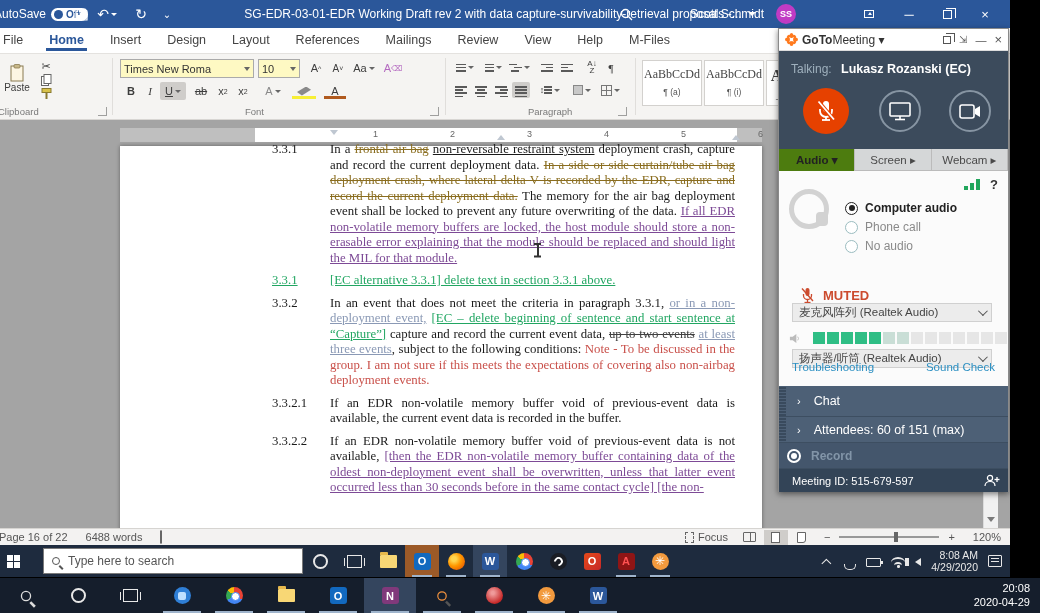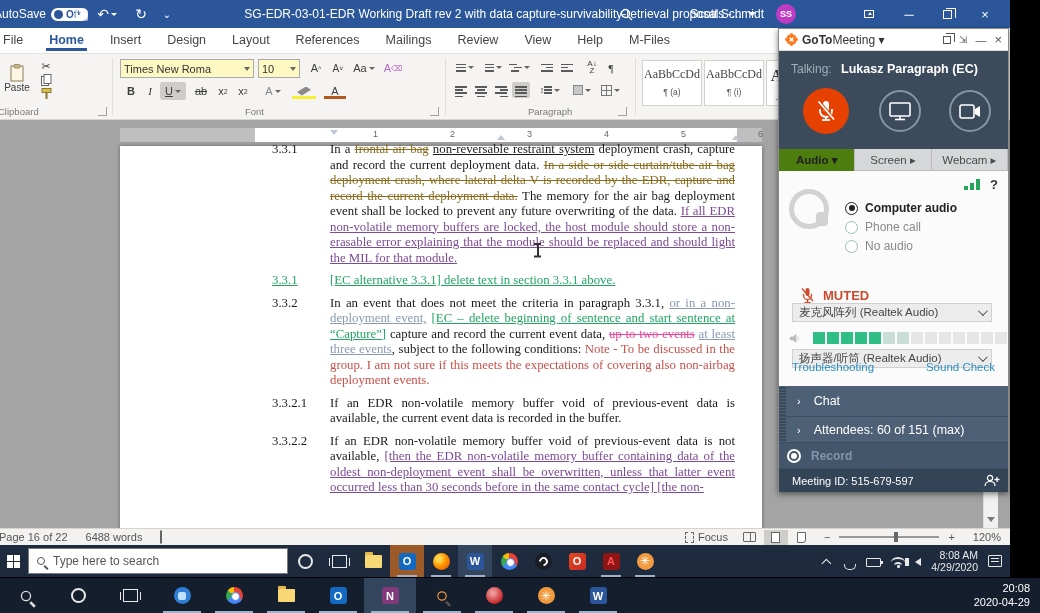--- a/index.html
+++ b/index.html
@@ -60,21 +60,21 @@
   .ruler-mark { position:absolute; width:0; height:0; }
   #page { position:absolute; left:130px; top:26px; width:642px; bottom:-4px; background:#fff; box-shadow:0 0 4px rgba(0,0,0,.4); }
   #doc-body { position:absolute; left:0; top:-4px; width:100%; font-family:"Liberation Serif", serif; font-size:12.8px; line-height:15.5px; color:#1a1a1a; }
   .para { position:relative; padding-left:210px; padding-right:27px; text-align:justify; margin-bottom:7px; }
   .para-num { position:absolute; left:152px; top:0; }
   .r-del  { color:#8a6d1f; text-decoration:line-through; }
   .r-insb { text-decoration:underline; }
   .r-insp { color:#7d4a96; text-decoration:underline; }
   .r-insg { color:#21a662; text-decoration:underline; }
   .r-inss { color:#8a99b5; text-decoration:underline; }
-  .r-dels { color:#ec4899; text-decoration:line-through; }
+  .r-dels { color:#404040; text-decoration:line-through; }
   .r-red  { color:#c9504a; }
   
   #v-scroll { position:absolute; right:12px; top:0; bottom:0; width:15px; background:#f1f1f1; border-left:1px solid #dcdcdc; }
   .scroll-btn { position:absolute; left:1px; right:1px; height:15px; background:#f1f1f1; display:flex; align-items:center; justify-content:center; }
   .tri-down { width:0; height:0; border-left:4px solid transparent; border-right:4px solid transparent; border-top:5px solid #7a7a7a; }
   
   #ibeam { position:absolute; width:9px; height:15px; }
   #ibeam:before { content:""; position:absolute; left:4px; top:1px; bottom:1px; width:1.6px; background:#333; }
   #ibeam:after { content:""; position:absolute; left:1px; right:1px; top:0; height:1.6px; background:#333; box-shadow:0 12.5px 0 #333; }
 
@@ -136,21 +136,21 @@
   .record-ico { width:14px; height:14px; border:2px solid #fff; border-radius:50%; position:relative; margin-left:8px; flex:none; }
   .record-ico:after { content:""; position:absolute; left:2px; top:2px; width:6px; height:6px; background:#fff; border-radius:50%; }
   .spk-ico { position:absolute; left:10px; top:162px; width:11px; height:11px; opacity:.55; }
 
   
   #taskbar-remote { position:absolute; left:0; top:545px; width:1010px; height:32px; background:#1e2b3e; display:flex; align-items:center; }
   #taskbar-local { position:absolute; left:0; top:578px; width:1040px; height:35px; background:#151e2c; display:flex; align-items:center; }
   .start-btn { width:26px; height:32px; display:flex; align-items:center; justify-content:center; flex:none; }
   .win-logo { width:13px; height:13px; display:grid; grid-template-columns:6px 6px; grid-template-rows:6px 6px; gap:1px; }
   .win-logo i { background:#fff; }
-  #search-box { width:260px; height:26px; background:#fff; border:1px solid #7a7a7a; display:flex; align-items:center; padding:0 8px; gap:8px; color:#555; font-size:12px; flex:none; margin-left:2px; }
+  #search-box { width:260px; height:26px; background:#fff; border:1px solid #7a7a7a; display:flex; align-items:center; padding:0 8px; gap:8px; color:#555; font-size:12px; flex:none; margin-left:17px; }
   .mag-ico { width:8px; height:8px; border:1.6px solid #555; border-radius:50%; position:relative; flex:none; }
   .mag-ico:after { content:""; position:absolute; left:7px; top:7px; width:5px; height:1.6px; background:#555; transform:rotate(45deg); transform-origin:0 0; }
   .mag-ico.light { border-color:#ddd; } .mag-ico.light:after { background:#ddd; }
   .tb-app { width:34px; height:100%; display:flex; align-items:center; justify-content:center; position:relative; flex:none; }
   .tb-app.running:after { content:""; position:absolute; left:7px; right:7px; bottom:0; height:2px; background:#9fb4cc; }
   .tb-app.activewin { background:#34455e; }
   .tb-app.attention { background:#9c5a28; }
   .cortana-ring { width:15px; height:15px; border:2px solid #e8e8e8; border-radius:50%; }
   .taskview-ico { width:15px; height:13px; border:1.5px solid #e8e8e8; position:relative; background:transparent; }
   .taskview-ico:before { content:""; position:absolute; left:-4px; top:2px; width:3px; height:8px; border-left:1.5px solid #e8e8e8; }
@@ -485,21 +485,21 @@
       <span class="popout-ico"></span>
       <span class="shrink-ico">⇲</span>
       <span style="font-size:11px">—</span>
       <span style="font-size:13px">×</span>
     </span>
   </div>
 
   <div id="gtm-dark">
     <div class="talking-line">
       <span class="talking-label">Talking:</span>
-      <span class="talking-name">Lukasz Paragraph (EC)</span>
+      <span class="talking-name">Lukasz Rozanski (EC)</span>
     </div>
     <div class="gtm-bigbtn" id="btn-mic">
       <svg width="22" height="24" viewBox="0 0 22 24">
           <rect x="8" y="2" width="6" height="11" rx="3" fill="#fff"></rect>
           <path d="M5 10v2a6 6 0 0 0 12 0v-2" fill="none" stroke="#fff" stroke-width="1.8"></path>
           <line x1="11" y1="18" x2="11" y2="21" stroke="#fff" stroke-width="1.8"></line>
           <line x1="7" y1="21" x2="15" y2="21" stroke="#fff" stroke-width="1.8"></line>
           <line x1="3" y1="2" x2="19" y2="21" stroke="#e64100" stroke-width="4"></line>
           <line x1="3.5" y1="2.5" x2="19" y2="20.5" stroke="#fff" stroke-width="1.8"></line>
         </svg>

